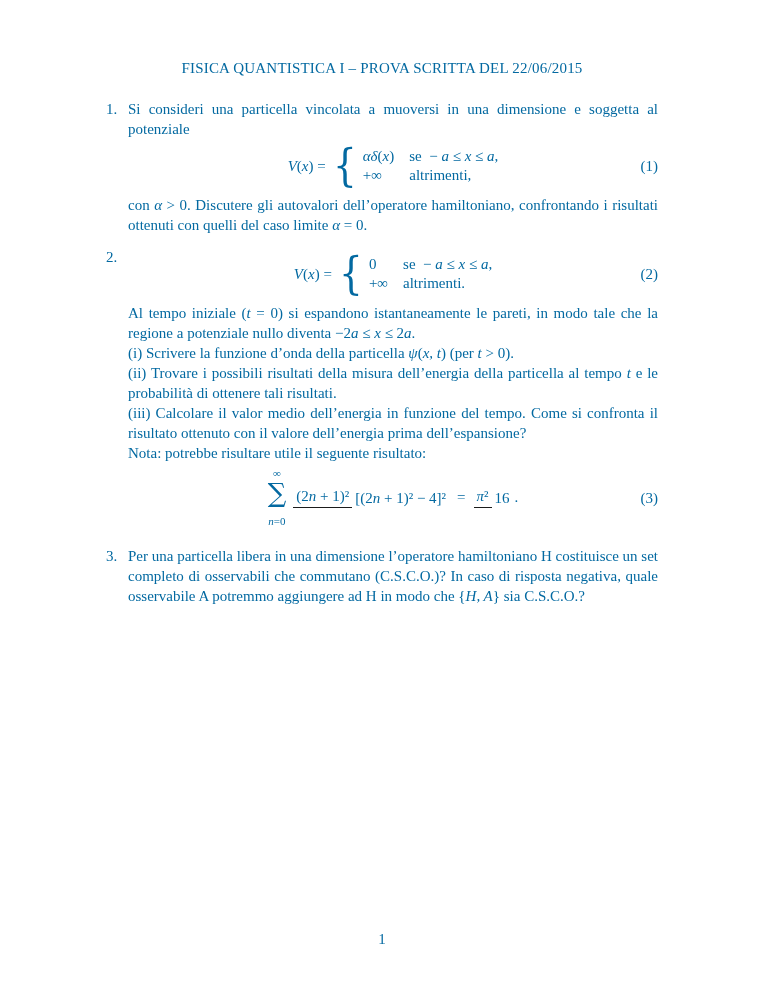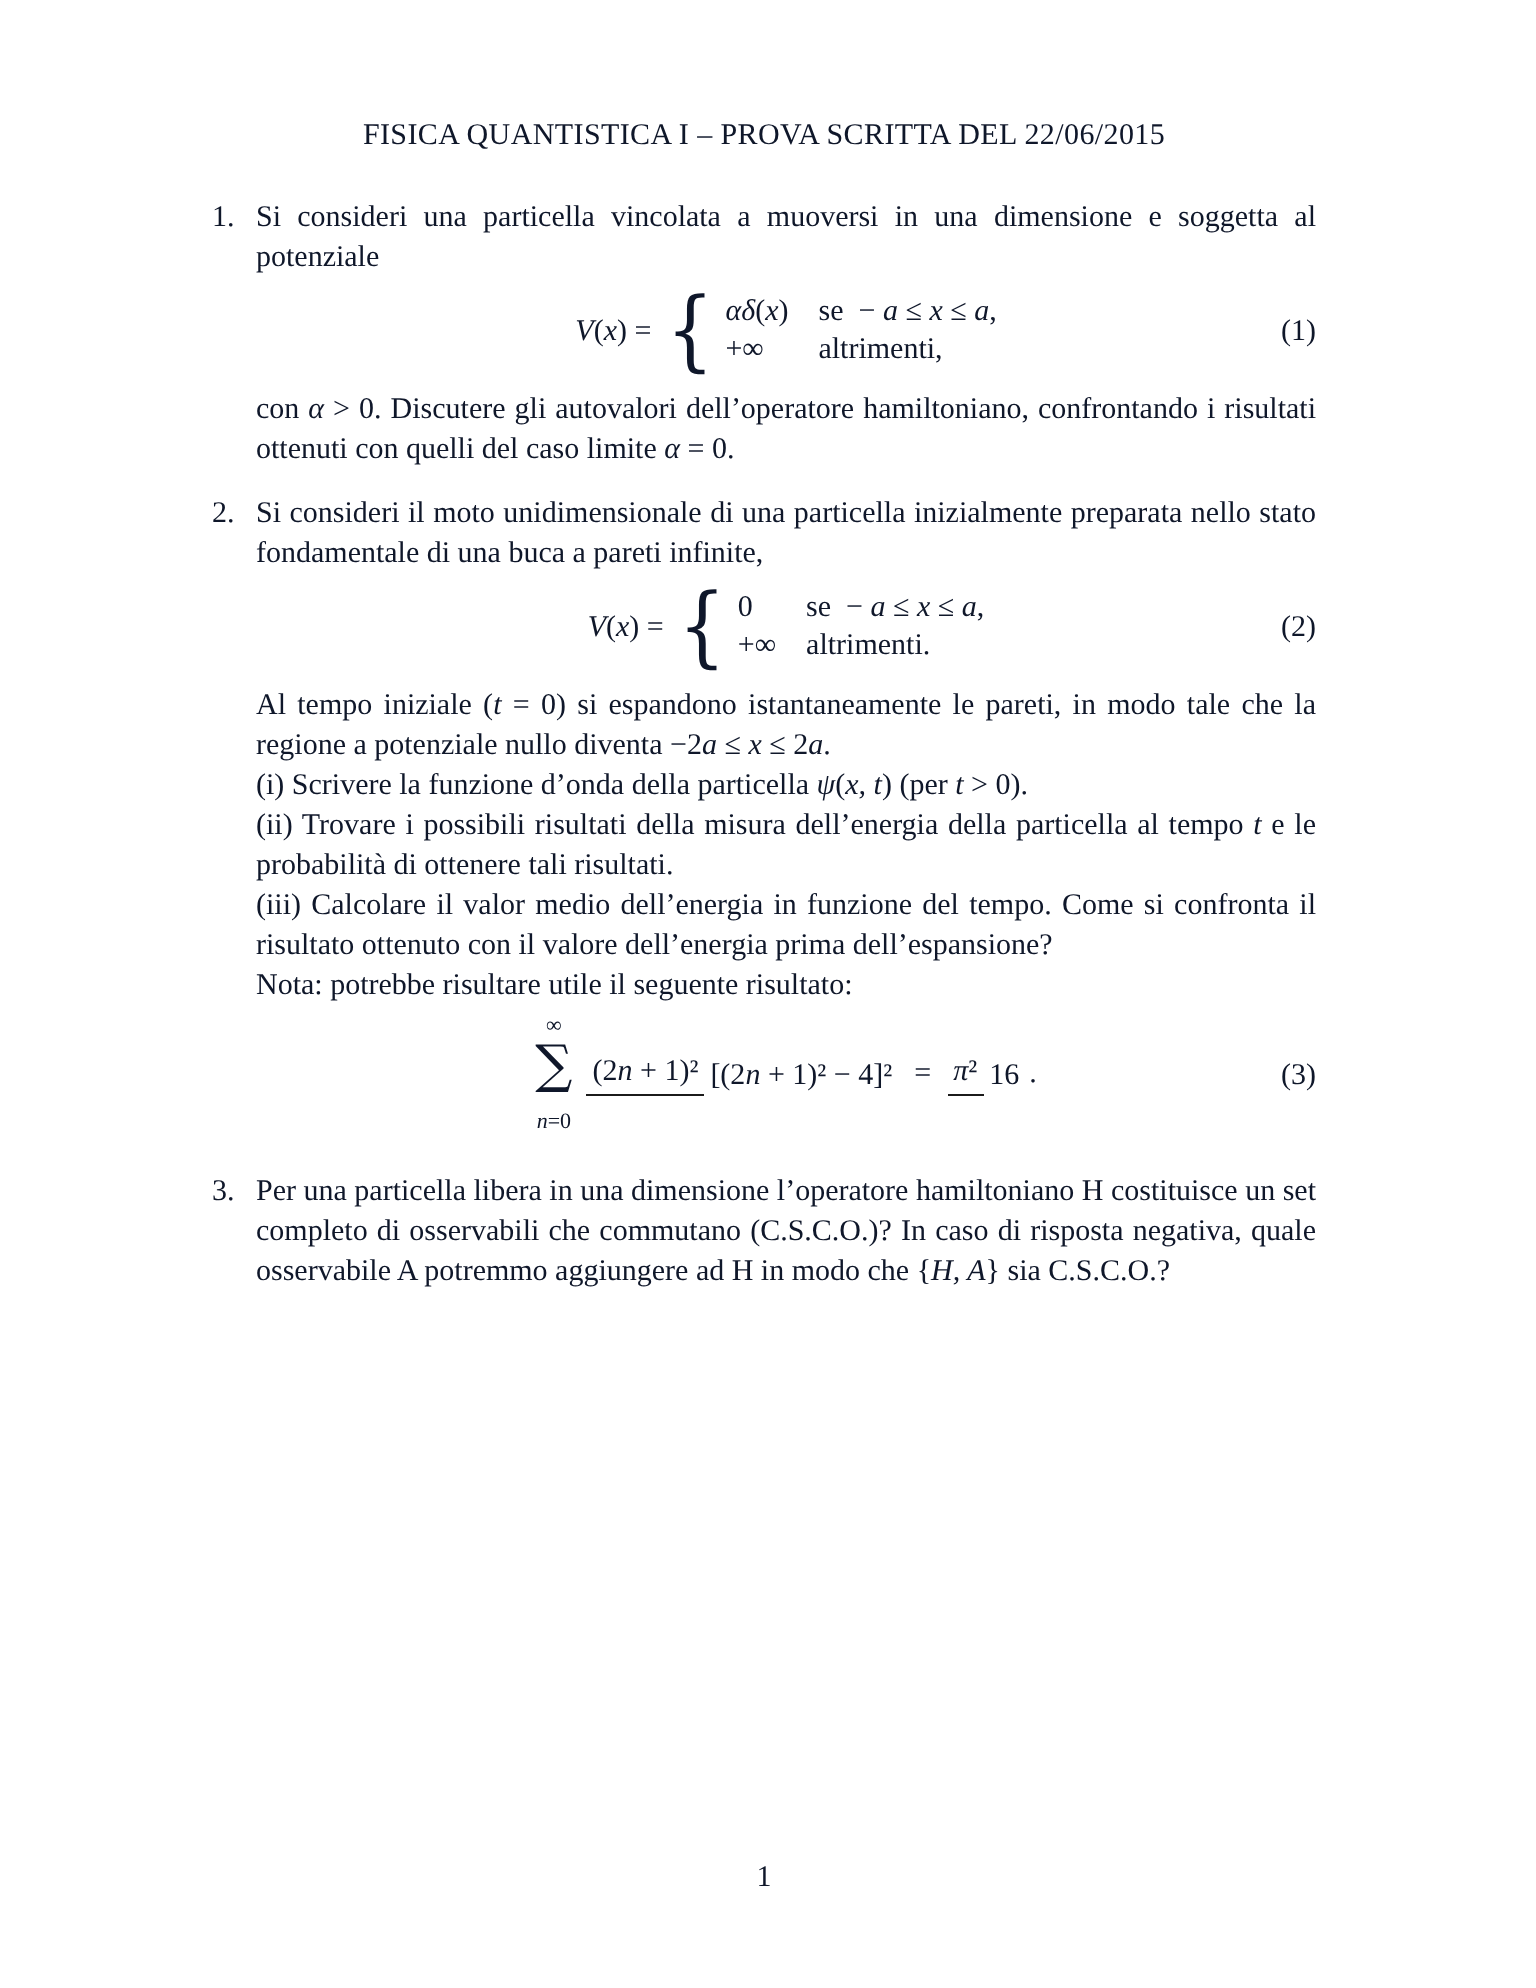--- a/index.html
+++ b/index.html
@@ -2,21 +2,21 @@
 <html><head>
 <meta charset="utf-8">
 <style>
   * { box-sizing: border-box; }
   html, body { margin: 0; padding: 0; background: #ffffff; }
   .page {
     position: relative;
     width: 768px;
     height: 994px;
     background: #ffffff;
-    color: #0f172a;
+    color: #0369a1;
     font-family: "Liberation Serif", "DejaVu Serif", serif;
     font-size: 15px;
     line-height: 20px;
   }
   .content {
     position: absolute;
     left: 106px;
     top: 58px;
     width: 552px;
   }
@@ -126,21 +126,20 @@
           </span>
           <span class="eq-num">(1)</span>
         </div>
         <p class="para"><span>con </span><span class="mi">α</span><span> &gt; 0. Discutere gli autovalori dell’operatore hamiltoniano, confrontando i risultati ottenuti con quelli del caso limite </span><span class="mi">α</span><span> = 0.</span></p>
       </div>
     </div>
 
     <div class="item">
       <div class="marker">2.</div>
       <div class="item-body">
-        <p class="para"><span>Si consideri il moto unidimensionale di una particella inizialmente preparata nello stato fondamentale di una buca a pareti infinite,</span></p>
         <div class="eq-row">
           <span class="eq-inline">
             <span><span class="mi">V</span><span>(</span><span class="mi">x</span><span>) = </span></span>
             <span class="brace">{</span>
             <span class="cases">
               <span><span>0</span></span>
               <span><span>se − </span><span class="mi">a</span><span> ≤ </span><span class="mi">x</span><span> ≤ </span><span class="mi">a</span><span>,</span></span>
               <span><span>+∞</span></span>
               <span><span>altrimenti.</span></span>
             </span>

